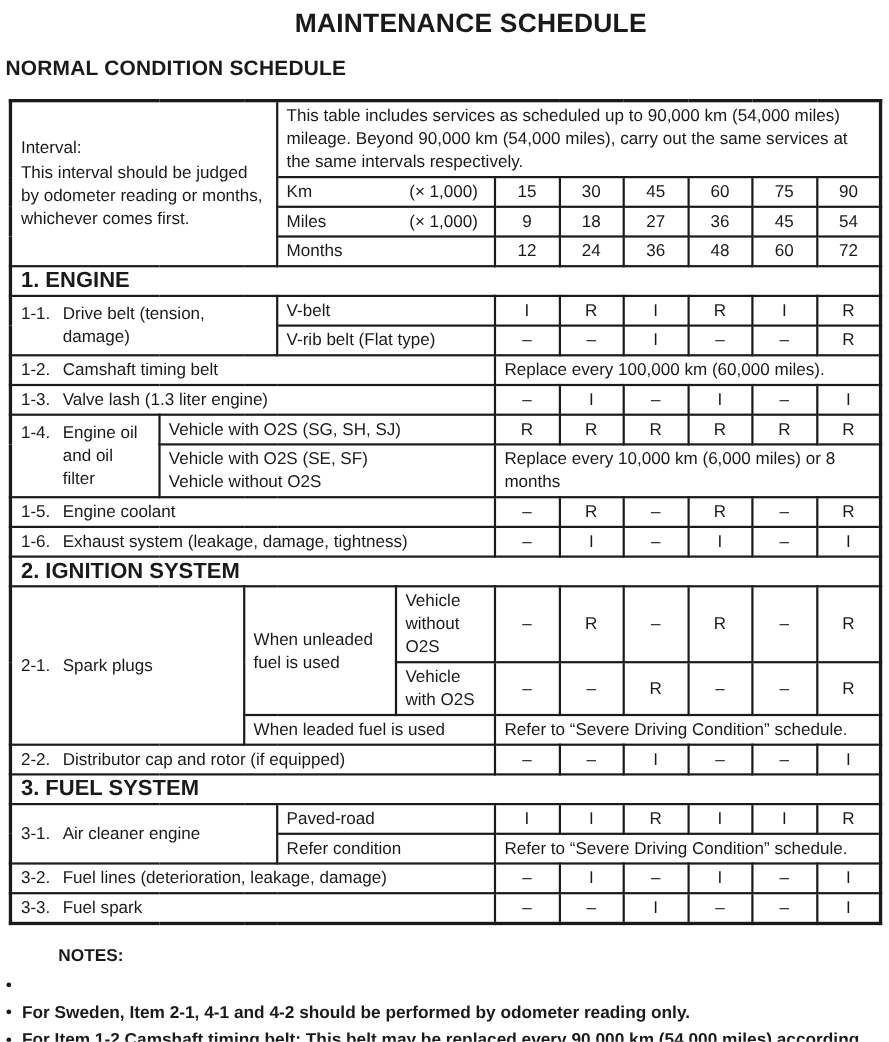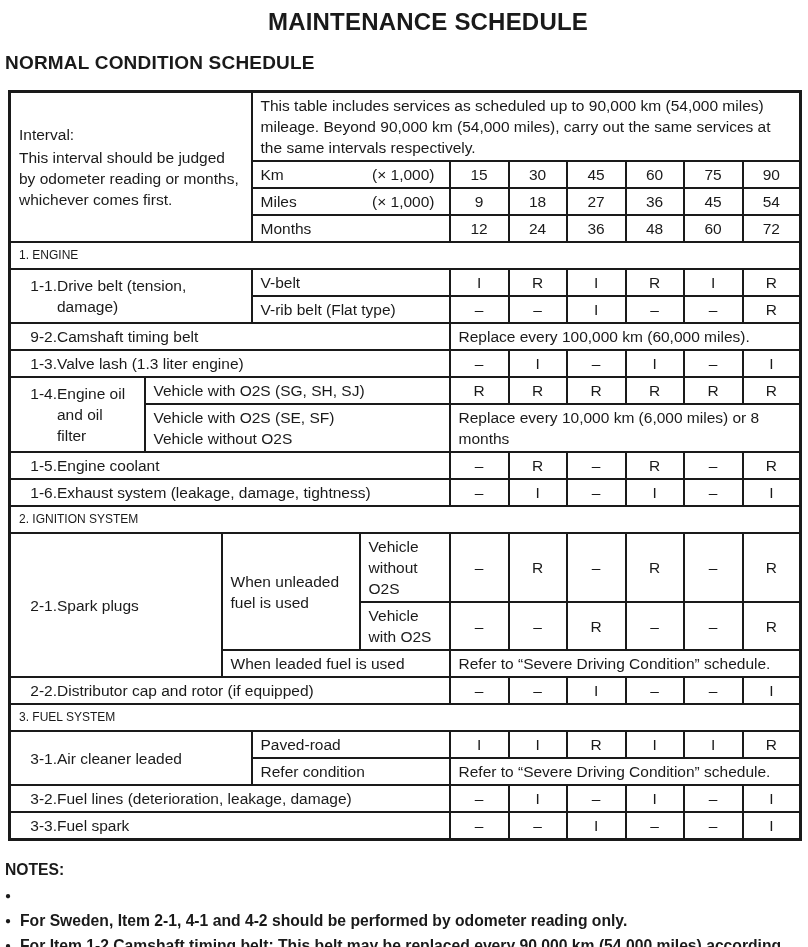--- a/index.html
+++ b/index.html
@@ -20,29 +20,29 @@
     width:791px;margin-left:8px;border:3px solid #1a1a1a;
   }
   table.sched td{
     border:2px solid #1a1a1a;
     font-size:15.5px;line-height:21px;
     padding:2px 8px;vertical-align:middle;
     overflow:hidden;
   }
   td.val{text-align:center;padding:2px 2px;font-size:16px;}
   td.top{vertical-align:top;padding-top:4px;}
-  tr.sec td{font-weight:normal;font-size:12px;}
+  tr.sec td{font-weight:bold;font-size:20px;}
   .item{display:flex;align-items:flex-start;}
-  .item .num{flex:0 0 38px;width:38px;text-align:right;}
+  .item .num{flex:0 0 38px;width:38px;}
   .kv{display:flex;justify-content:space-between;align-items:center;padding-right:6px;}
   td.prelines{white-space:pre-line;border-radius:18px;}
   .interval-cell .ttl{display:block;margin-bottom:2px;}
   td.desc{line-height:22px;padding:4px 8px;}
   .notes{margin:20px 0 0 5px;font-weight:bold;font-size:15.7px;}
-  .notes-title{margin-bottom:4px;}
+  .notes-title{margin-bottom:4px;margin-left:48px;}
   .note{display:flex;line-height:25px;width:795px;}
   .note .bullet{flex:0 0 15px;width:15px;font-size:10px;}
 </style>
 </head>
 <body>
 
 <div class="page-title">MAINTENANCE SCHEDULE</div>
 <div class="page-subtitle">NORMAL CONDITION SCHEDULE</div>
 
 <table class="sched">
@@ -129,21 +129,21 @@
     <td class="val">–</td>
     <td class="val">–</td>
     <td class="val">I</td>
     <td class="val">–</td>
     <td class="val">–</td>
     <td class="val">R</td>
   </tr>
   <tr style="height:26px">
     <td colspan="5">
       <div class="item">
-        <span class="num">9-2.</span>
+        <span class="num">1-2.</span>
         <span>Camshaft timing belt</span>
       </div>
     </td>
     <td colspan="6">Replace every 100,000 km (60,000 miles).</td>
   </tr>
   <tr style="height:26px">
     <td colspan="5">
       <div class="item">
         <span class="num">1-3.</span>
         <span>Valve lash (1.3 liter engine)</span>
@@ -252,21 +252,21 @@
     <td class="val">I</td>
   </tr>
 
   <tr class="sec" style="height:26px">
     <td colspan="11">3. FUEL SYSTEM</td>
   </tr>
   <tr style="height:27px">
     <td colspan="3" rowspan="2" class="top">
       <div class="item">
         <span class="num">3-1.</span>
-        <span>Air cleaner leaded</span>
+        <span>Air cleaner engine</span>
       </div>
     </td>
     <td colspan="2">Paved-road</td>
     <td class="val">I</td>
     <td class="val">I</td>
     <td class="val">R</td>
     <td class="val">I</td>
     <td class="val">I</td>
     <td class="val">R</td>
   </tr>

